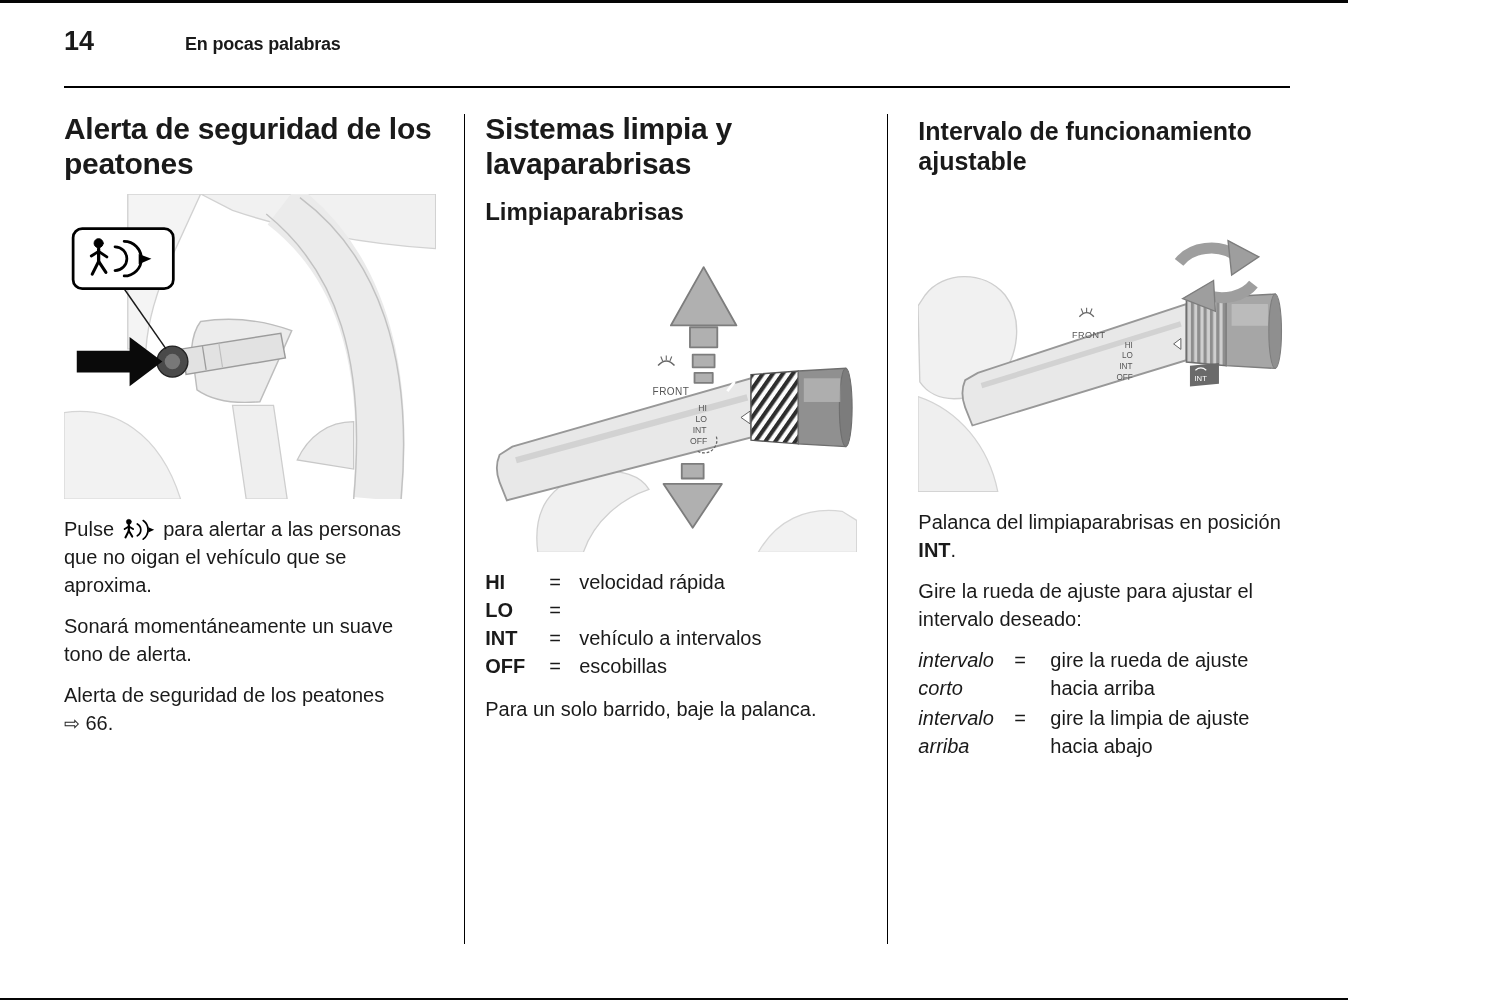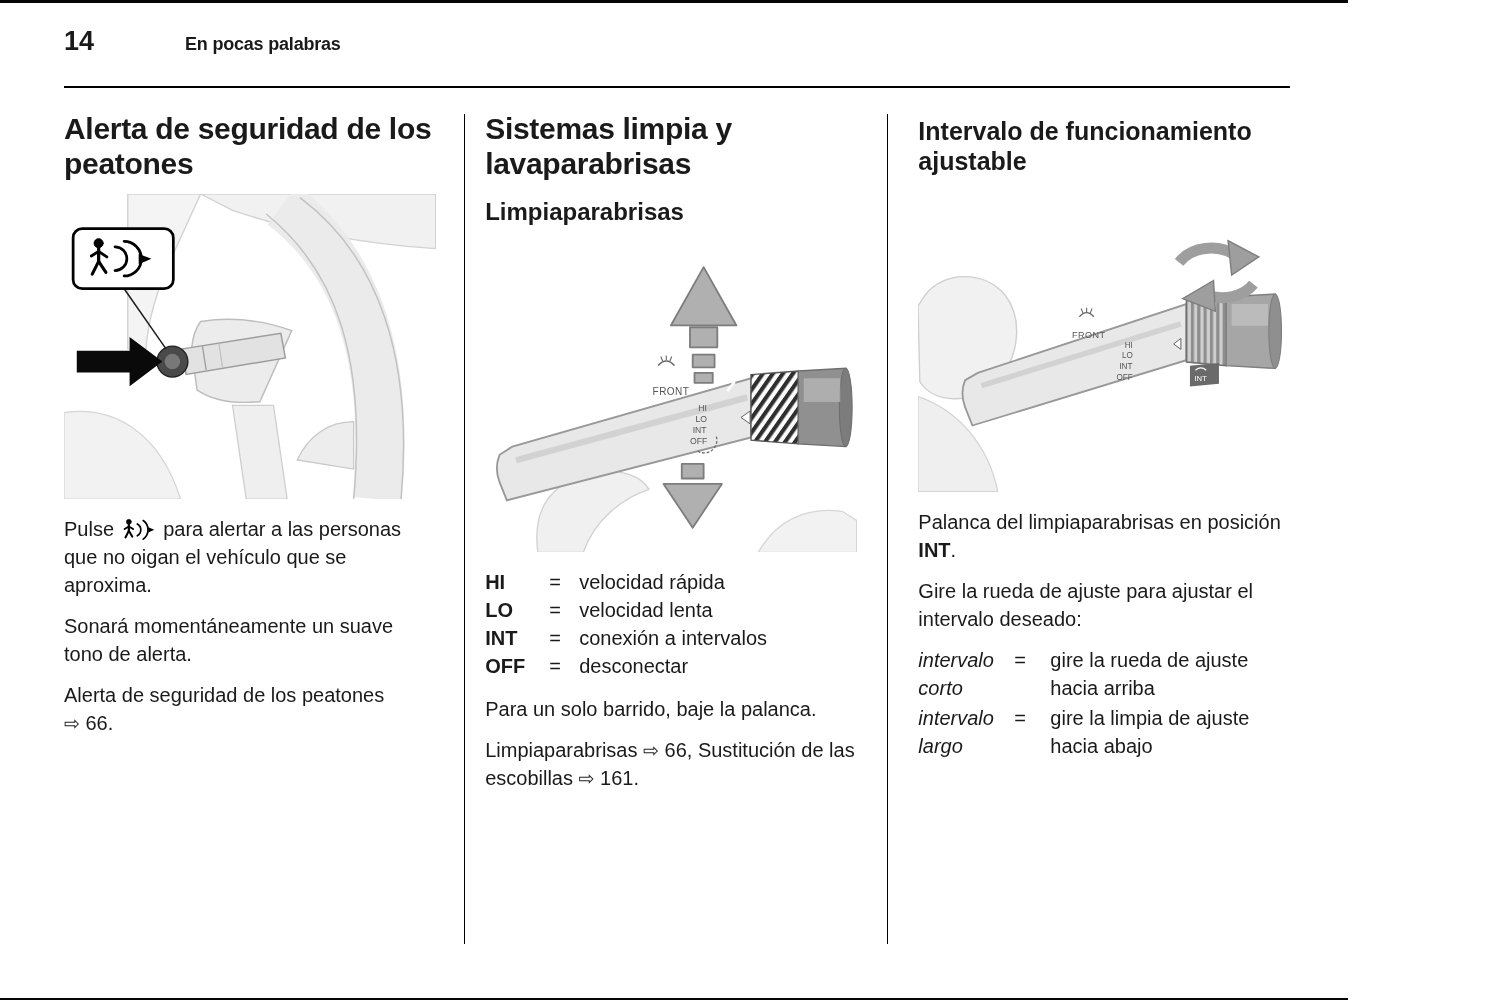--- a/index.html
+++ b/index.html
@@ -185,42 +185,34 @@
 
       <div class="deflist">
         <div class="defrow">
           <span class="term">HI</span>
           <span class="eq">=</span>
           <span class="def">velocidad rápida</span>
         </div>
         <div class="defrow">
           <span class="term">LO</span>
           <span class="eq">=</span>
-          <span class="def">velocidad lenta</span>
         </div>
         <div class="defrow">
           <span class="term">INT</span>
           <span class="eq">=</span>
-          <span class="def">conexión a intervalos</span>
+          <span class="def">vehículo a intervalos</span>
         </div>
         <div class="defrow">
           <span class="term">OFF</span>
           <span class="eq">=</span>
-          <span class="def">desconectar</span>
+          <span class="def">escobillas</span>
         </div>
       </div>
 
       <p class="body">Para un solo barrido, baje la palanca.</p>
-      <p class="body">
-        <span>Limpiaparabrisas</span>
-        <span class="ref-arrow">⇨</span>
-        <span>66, Sustitución de las escobillas</span>
-        <span class="ref-arrow">⇨</span>
-        <span>161.</span>
-      </p>
     </section>
 
     <div class="col-divider"></div>
 
     <section class="col col3">
       <h3 class="minor-title">Intervalo de funcionamiento ajustable</h3>
 
       <figure>
         <svg viewBox="0 0 410 335" aria-hidden="true">
           <defs>
@@ -274,21 +266,21 @@
       </p>
       <p class="body">Gire la rueda de ajuste para ajustar el intervalo deseado:</p>
 
       <div class="deflist">
         <div class="defrow">
           <span class="term">intervalo corto</span>
           <span class="eq">=</span>
           <span class="def">gire la rueda de ajuste hacia arriba</span>
         </div>
         <div class="defrow">
-          <span class="term">intervalo largo</span>
+          <span class="term">intervalo arriba</span>
           <span class="eq">=</span>
           <span class="def">gire la limpia de ajuste hacia abajo</span>
         </div>
       </div>
     </section>
 
   </div>
 </div>
 
 </body></html>

